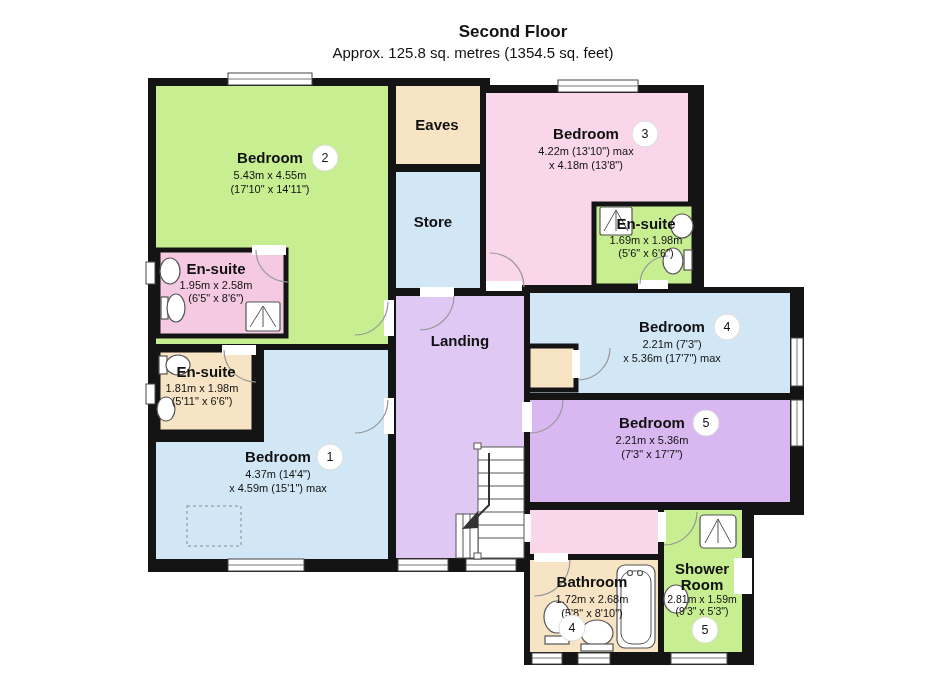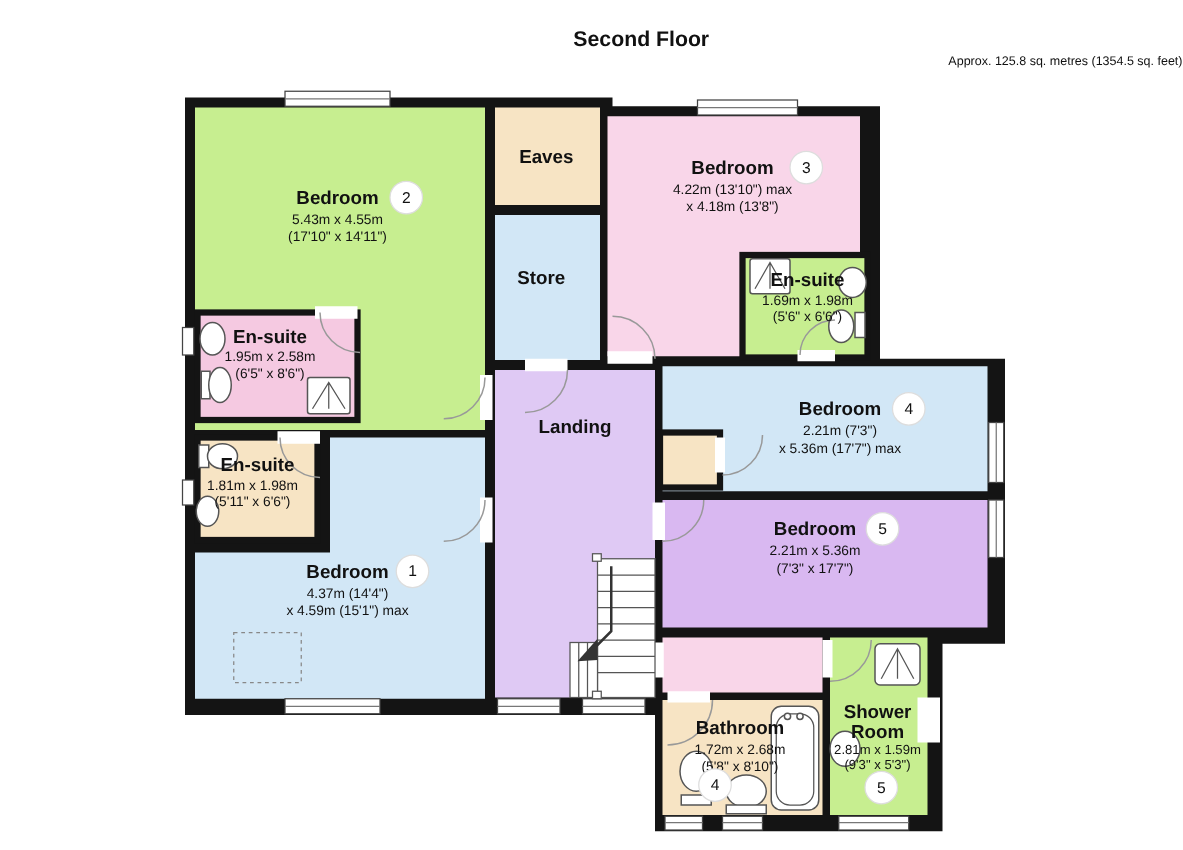--- a/index.html
+++ b/index.html
@@ -1,21 +1,21 @@
 <!DOCTYPE html>
 <html><head>
 <meta charset="utf-8">
 <style>
   html,body{margin:0;padding:0;background:#fff;}
   .stage{position:relative;width:946px;height:680px;background:#fff;overflow:hidden;
          font-family:"Liberation Sans", sans-serif;}
   .plan-title{position:absolute;top:22px;left:0;width:100%;text-align:center;
               font-weight:bold;font-size:17px;color:#111;padding-left:40px;}
-  .plan-subtitle{position:absolute;top:44px;left:0;width:100%;text-align:right;
-                 font-size:10px;color:#111;}
+  .plan-subtitle{position:absolute;top:44px;left:0;width:100%;text-align:center;
+                 font-size:15px;color:#111;}
   svg.plan{position:absolute;left:0;top:0;}
   .room{stroke:none;}
   .room-inset{stroke:#141414;stroke-width:5;}
   .win{fill:#fff;stroke:#444;stroke-width:1;}
   .winline{stroke:#777;stroke-width:1;}
   .gap{fill:#fff;stroke:none;}
   .arc{fill:none;stroke:#999;stroke-width:1.2;}
   .fix{fill:#fff;stroke:#555;stroke-width:1.2;}
   .fixline{fill:none;stroke:#555;stroke-width:1;}
   .stair{fill:#fff;stroke:#555;stroke-width:1;}

